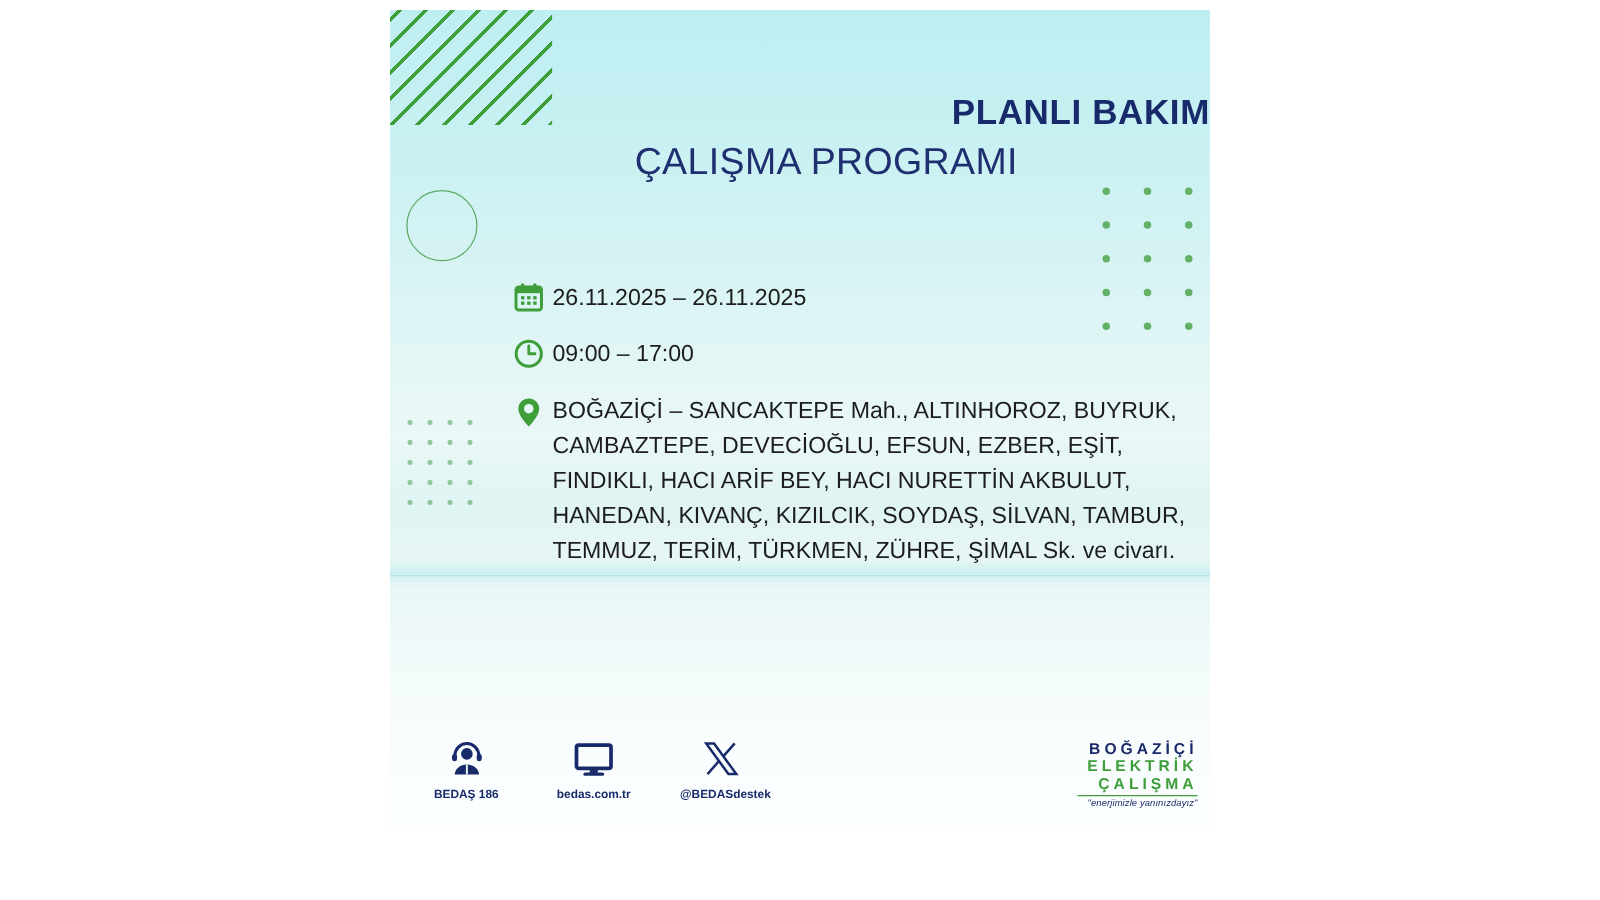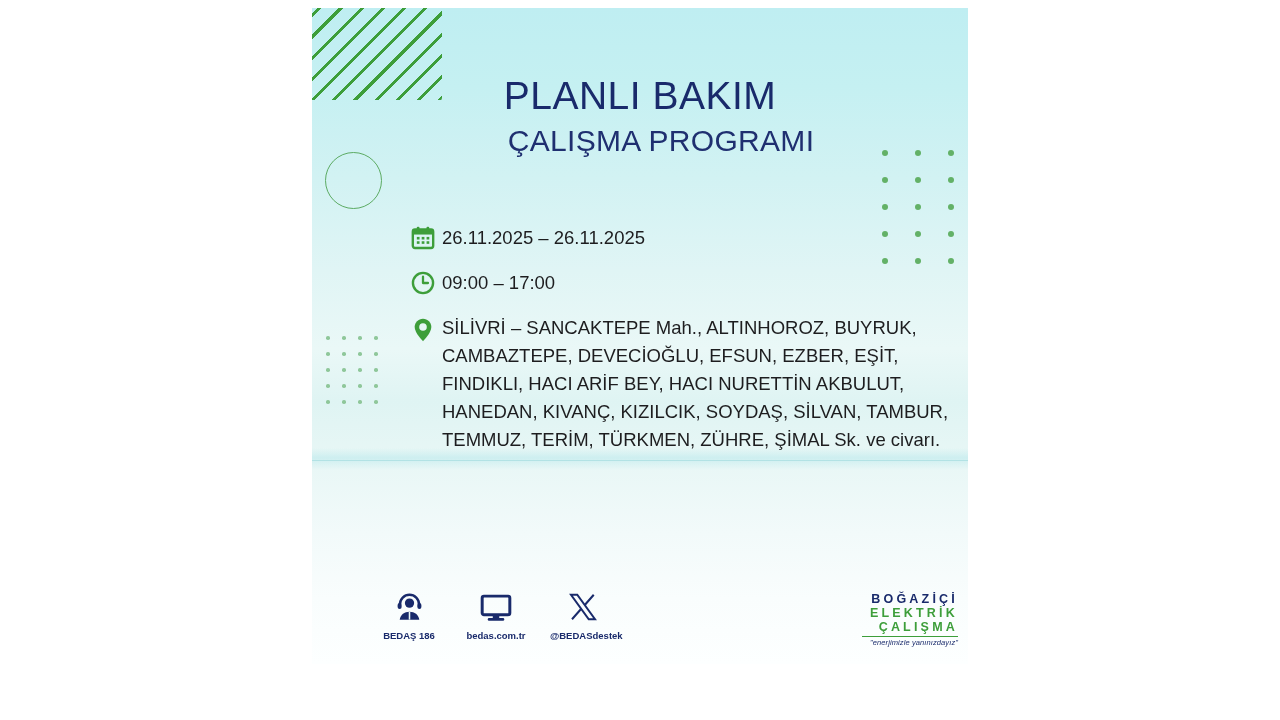--- a/index.html
+++ b/index.html
@@ -60,40 +60,40 @@
   #dots-left i{ width:3.5px; height:3.5px; border-radius:50%; background:#8fc79a; display:block; margin:6px; }
   #dots-right{
     left:560px; top:132px;
     display:grid; grid-template-columns:repeat(3,33px); grid-auto-rows:27px;
   }
   #dots-right i{ width:6px; height:6px; border-radius:50%; background:#63b167; display:block; margin:10px; }
 
   
   #header{ position:absolute; left:0; top:68px; width:656px; text-align:center; }
   #title{
-    color:#192a6b; font-weight:normal; font-size:39px; letter-spacing:.5px;
-    line-height:1; white-space:nowrap;
+    color:#192a6b; font-weight:bold; font-size:28px; letter-spacing:.5px;
+    line-height:1; white-space:nowrap;text-align:right;
   }
   #subtitle{
     color:#1f2f70; font-size:30px; letter-spacing:.3px; margin-top:11px;
     line-height:1; white-space:nowrap;padding-left:42px;
   }
 
   
   #info{ position:absolute; left:92px; top:216px; width:545px; }
   .row{ display:flex; align-items:flex-start; margin-bottom:17px; }
   .row .ic{ width:38px; flex:0 0 38px; display:flex; align-items:flex-start; justify-content:center; padding-top:1px; }
   .row .tx{ font-size:18.5px; color:#1d1d1f; line-height:28px; }
   #addr-row{ margin-bottom:0; }
   #addr-row .ic{ padding-top:3px; }
   #addr-text{ font-size:18.5px; color:#1d1d1f; line-height:28px; }
 
   
   #footer{ position:absolute; left:0; top:580px; width:656px; height:76px; }
-  #contacts{ position:absolute; left:28px; top:0; display:flex; gap:21px;margin-left:36px; }
+  #contacts{ position:absolute; left:28px; top:0; display:flex; gap:36px; }
   .contact{ width:66px; text-align:center; }
   .contact .glyph{ height:38px; display:flex; align-items:center; justify-content:center; }
   .contact .lbl{ font-size:9.5px; color:#192a6b; font-weight:bold; margin-top:4px; white-space:nowrap; }
 
   #logo{ position:absolute; right:10px; top:4px; text-align:right; }
   .lg-line{ font-weight:bold; letter-spacing:3.2px; line-height:14px; font-size:12.5px; }
   #lg1{ color:#192a6b; }
   #lg2, #lg3{ color:#3d9e3a; }
   #lg-rule{ height:1.4px; background:#3d9e3a; margin:2px 0 1px auto; width:96px; }
   #lg-tag{ color:#192a6b; font-size:7.5px; font-style:italic; letter-spacing:.1px; }
@@ -187,21 +187,21 @@
       </div>
 
 
       <div class="row" id="addr-row">
         <span class="ic">
           <svg width="26" height="26" viewBox="0 0 24 24">
             <path d="M12 1.6 C7.7 1.6 4.3 5 4.3 9.3 c0 5.6 7.7 13.1 7.7 13.1 s7.7 -7.5 7.7 -13.1 C19.7 5 16.3 1.6 12 1.6 Z" fill="#3d9e3a"></path>
             <circle cx="12" cy="9.2" r="3.5" fill="#e6f7f6"></circle>
           </svg>
         </span>
-        <span id="addr-text">SİLİVRİ – SANCAKTEPE Mah., ALTINHOROZ, BUYRUK, CAMBAZTEPE, DEVECİOĞLU, EFSUN, EZBER, EŞİT, FINDIKLI, HACI ARİF BEY, HACI NURETTİN AKBULUT, HANEDAN, KIVANÇ, KIZILCIK, SOYDAŞ, SİLVAN, TAMBUR, TEMMUZ, TERİM, TÜRKMEN, ZÜHRE, ŞİMAL Sk. ve civarı.</span>
+        <span id="addr-text">BOĞAZİÇİ – SANCAKTEPE Mah., ALTINHOROZ, BUYRUK, CAMBAZTEPE, DEVECİOĞLU, EFSUN, EZBER, EŞİT, FINDIKLI, HACI ARİF BEY, HACI NURETTİN AKBULUT, HANEDAN, KIVANÇ, KIZILCIK, SOYDAŞ, SİLVAN, TAMBUR, TEMMUZ, TERİM, TÜRKMEN, ZÜHRE, ŞİMAL Sk. ve civarı.</span>
       </div>
 
     </div>
 
     <div id="footer">
 
       <div id="contacts">
 
         <div class="contact">
           <span class="glyph">

